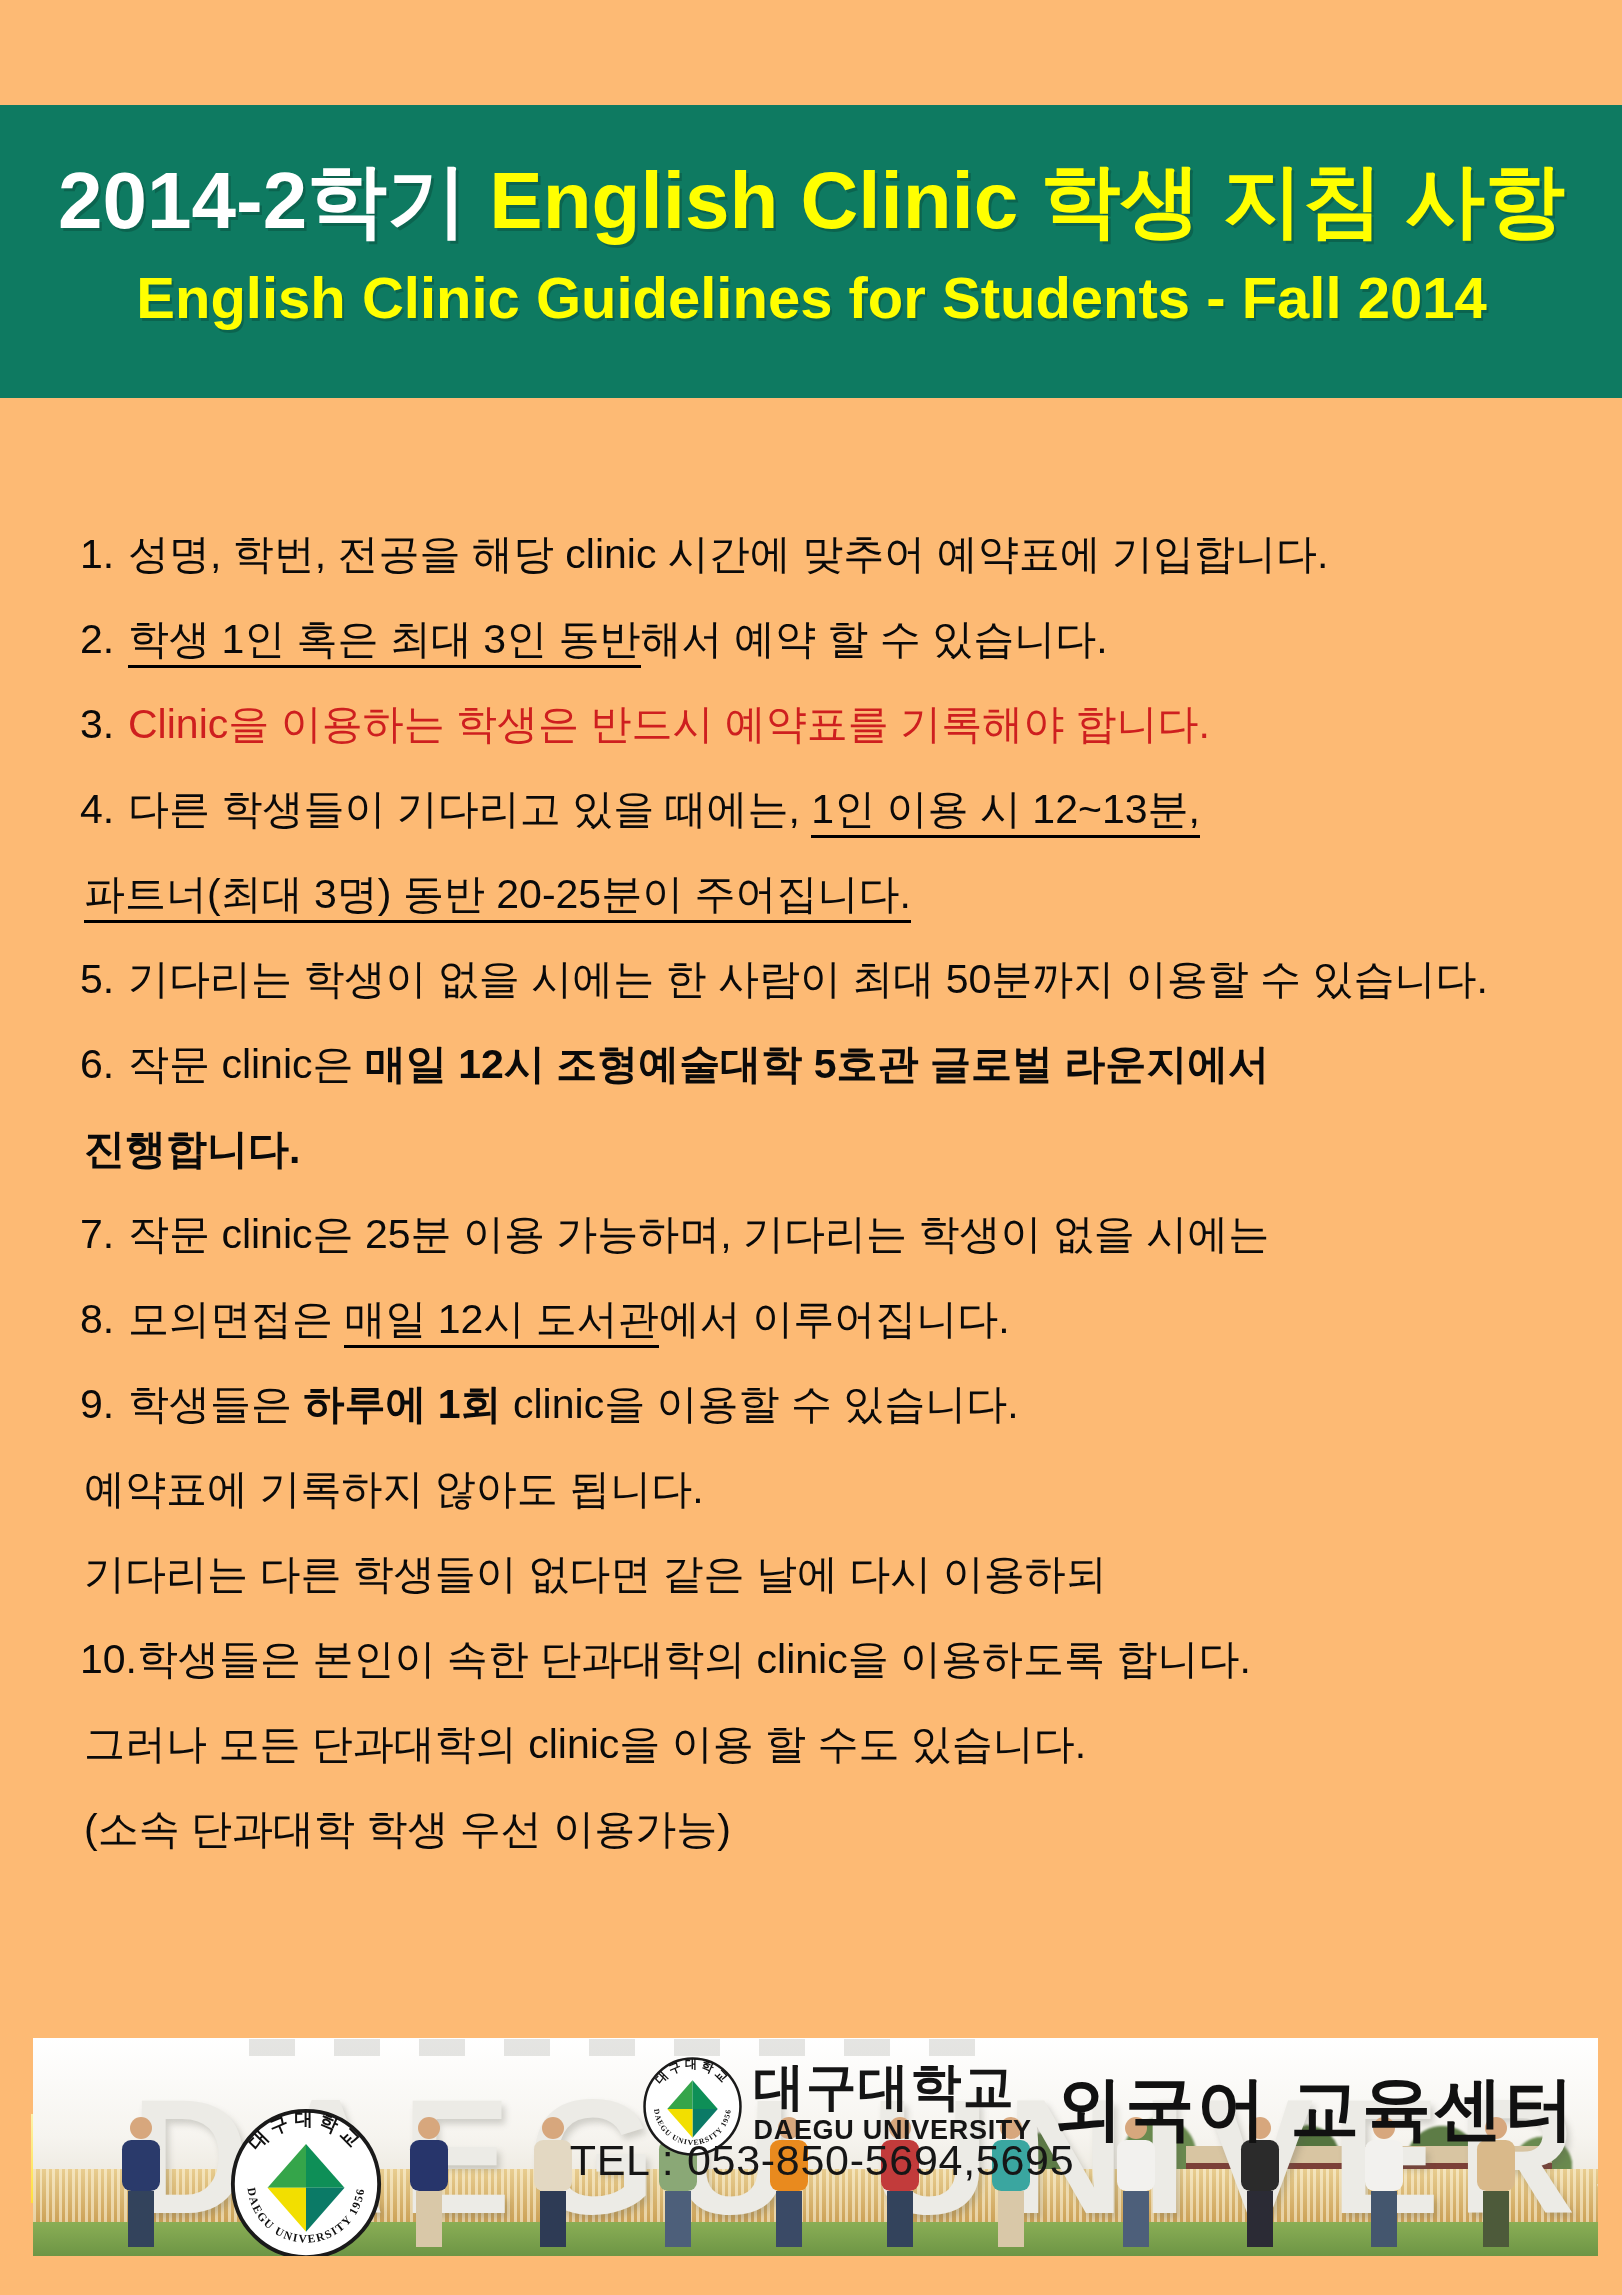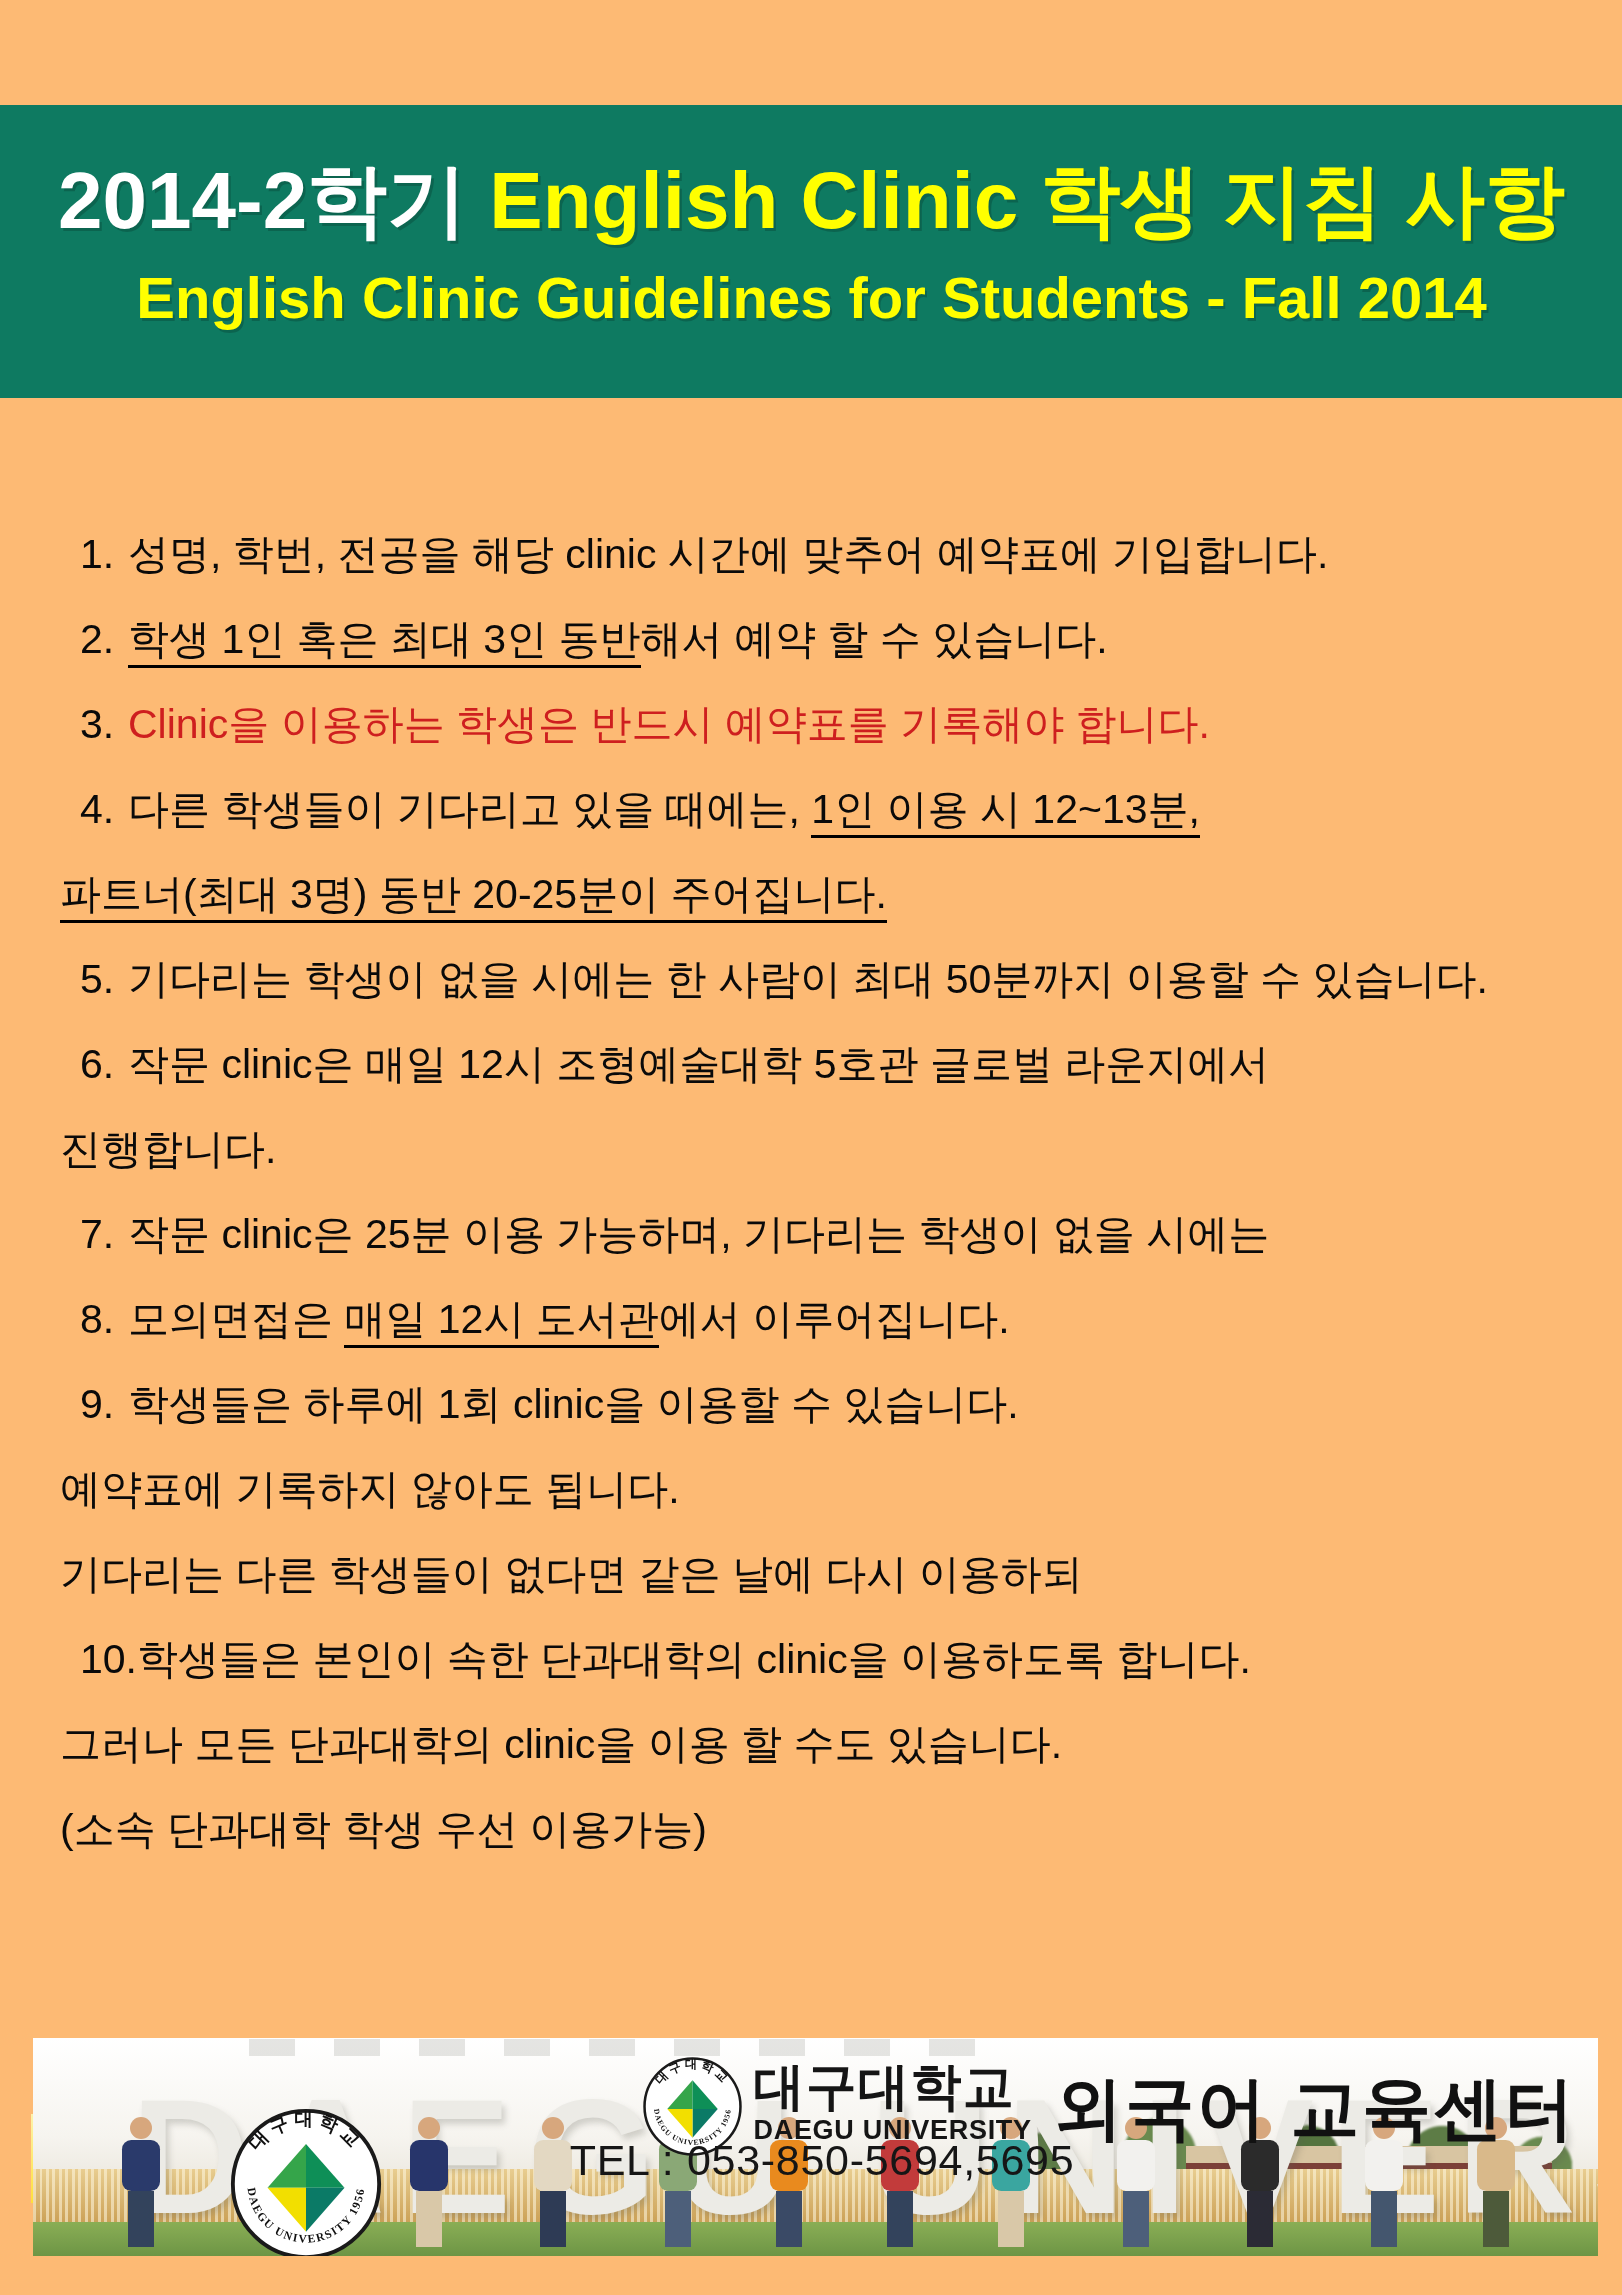--- a/index.html
+++ b/index.html
@@ -11,24 +11,24 @@
   .banner .t1{margin-top:47px;font-size:80px;font-weight:bold;line-height:98px;white-space:nowrap;
               text-shadow:2.6px 3.3px 0 rgba(0,0,0,0.18);}
   .banner .t1 .w{color:#ffffff;}
   .banner .t1 .y{color:#ffff00;}
   .banner .t2{margin-top:11.8px;font-size:58px;font-weight:bold;line-height:72px;color:#ffff00;white-space:nowrap;
               text-shadow:2px 2.6px 0 rgba(0,0,0,0.18);}
 
   
   .list{position:absolute;top:512px;left:0;width:1623px;}
   .gl{padding-left:80px;font-size:41px;line-height:85px;white-space:nowrap;}
-  .gl.cont{padding-left:60px;}
+  .gl.cont{padding-left:60px;margin-left:24px;}
   .num{display:inline-block;min-width:48px;}
   .u{border-bottom:3.9px solid #000;padding-bottom:3.3px;}
-  .b{font-weight:normal;text-align:center;}
+  .b{font-weight:bold;text-align:center;}
   .red{color:#ce1f1f;}
 
   
   .photo{position:absolute;top:2038px;left:33px;width:1565px;height:218px;overflow:hidden;
          background:linear-gradient(#ffffff 0%,#f6f4ef 45%,#efece4 60%);}
   .ghost{position:absolute;top:1.3px;left:216px;width:753px;height:17px;opacity:.55;
          background:repeating-linear-gradient(90deg,#cfcfcb 0 46px,transparent 46px 85px);}
   .trees{position:absolute;top:77px;right:26px;width:589px;height:79px;filter:blur(1.3px);
          background:radial-gradient(circle at 10% 60%,#5d7c46 0 29.4px,transparent 30px),
                     radial-gradient(circle at 30% 50%,#6a8a4f 0 36px,transparent 37px),

